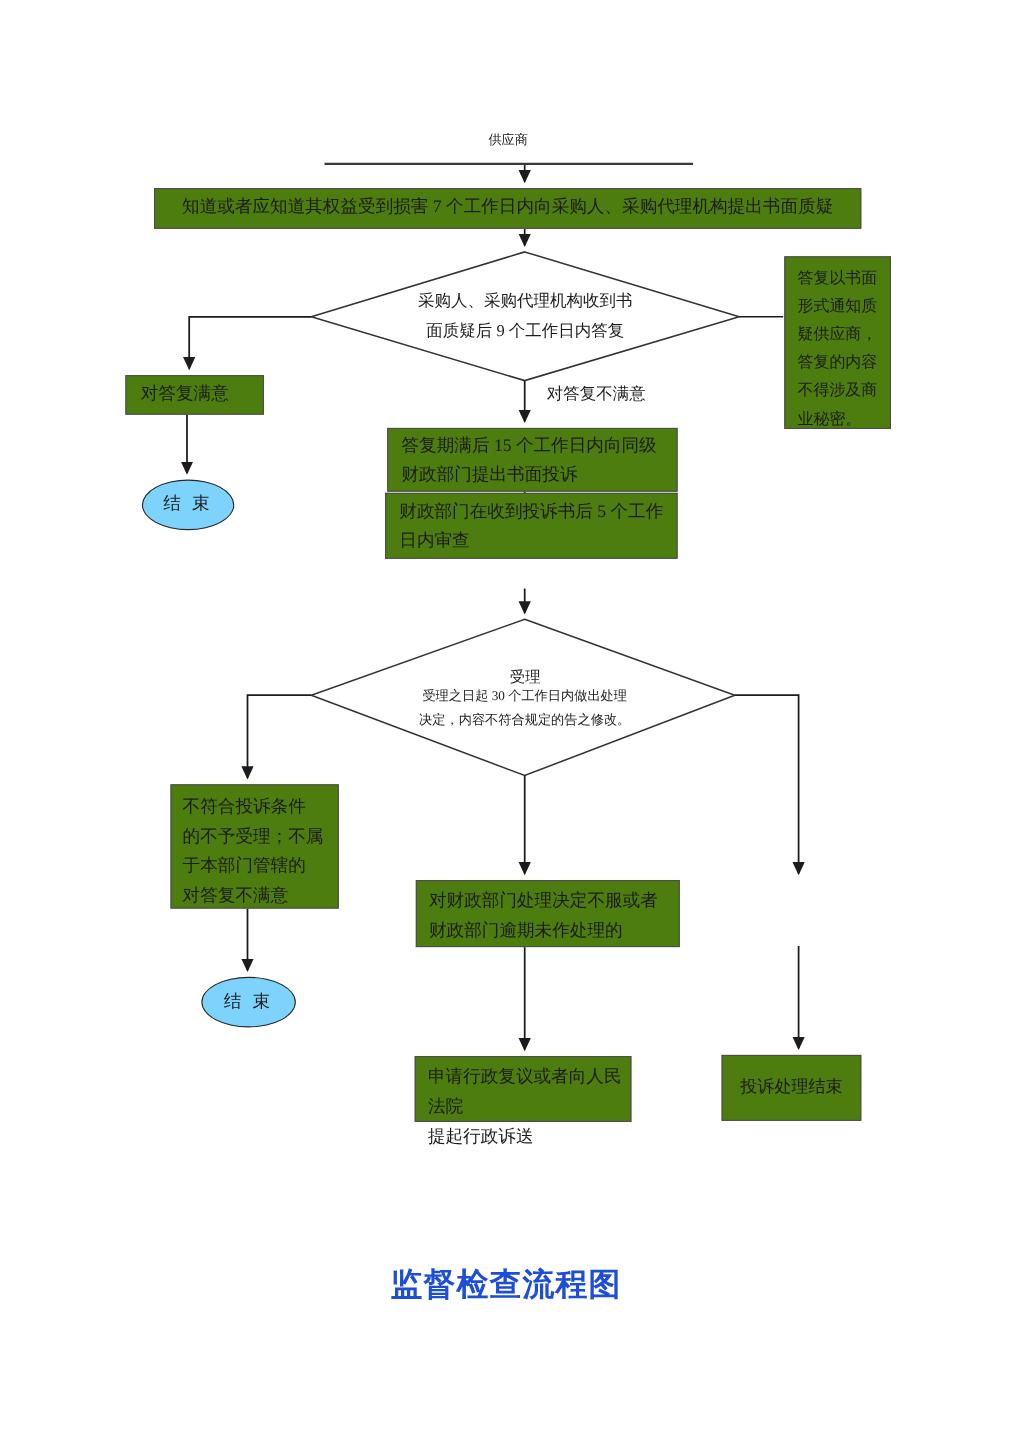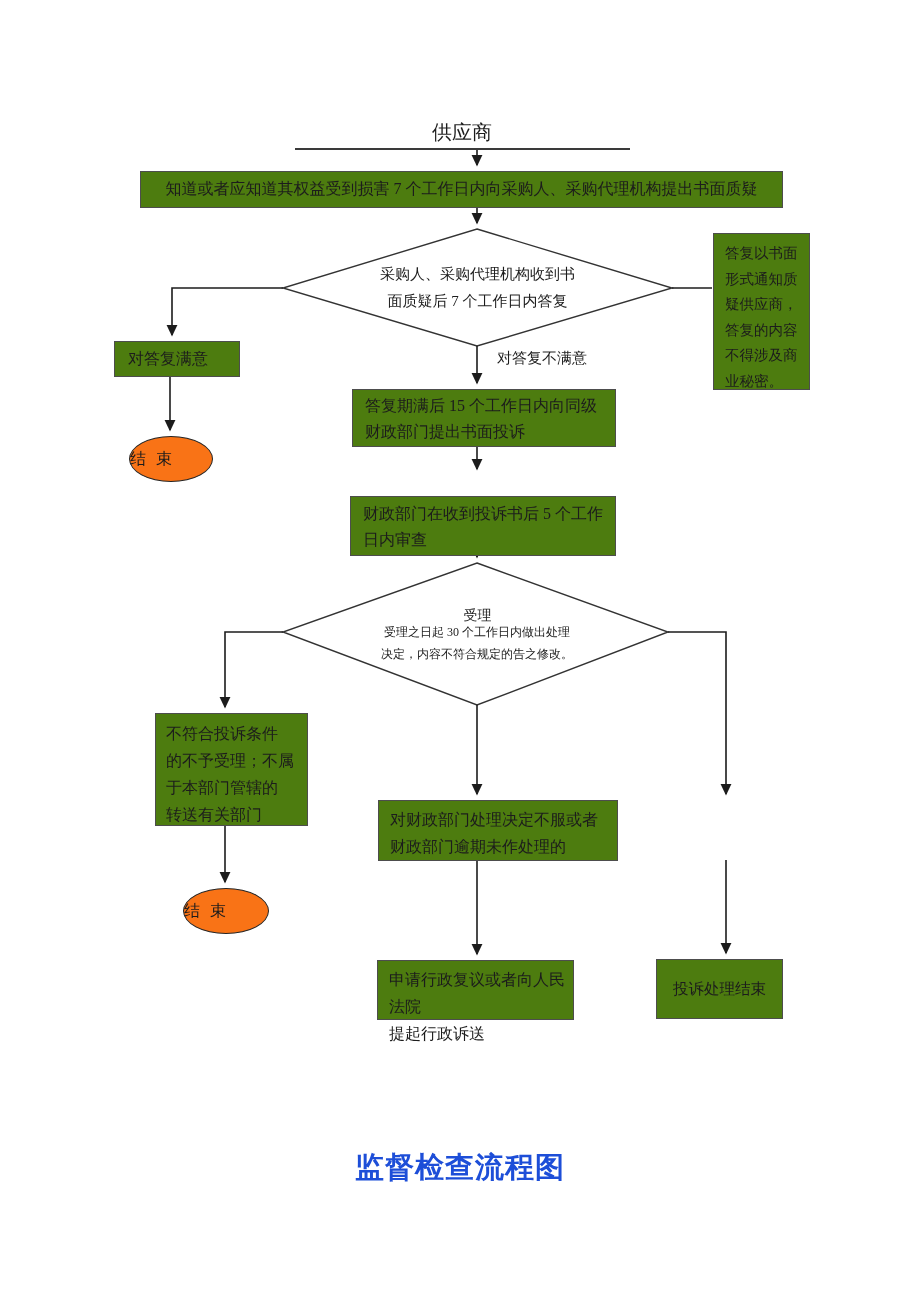--- a/index.html
+++ b/index.html
@@ -23,22 +23,22 @@
     background:#4d7c0f;
     font-size:16px;
     line-height:26px;
   }
   .ml{white-space:pre-line;}
   .center{text-align:center;}
   .label{background:transparent;border:none;}
   .terminator{
     border:1.8px solid #262626;
     border-radius:50%;
-    background:#f97316;
-    text-align:left;
+    background:#7dd3fc;
+    text-align:center;
     font-size:16px;
     letter-spacing:3px;
   }
   .diamond-text{
     background:transparent;
     text-align:center;
     z-index:1;
   }
   .title{
     font-family:"DejaVu Sans","Liberation Sans",sans-serif;
@@ -89,54 +89,54 @@
 
     <polyline points="668,632 726,632 726,794" fill="none" stroke="#1c1c1c" stroke-width="1.6" marker-end="url(#arr)"></polyline>
 
     <line x1="225" y1="826" x2="225" y2="882" stroke="#1c1c1c" stroke-width="1.6" marker-end="url(#arr)"></line>
 
     <line x1="477" y1="861" x2="477" y2="954" stroke="#1c1c1c" stroke-width="1.6" marker-end="url(#arr)"></line>
 
     <line x1="726" y1="860" x2="726" y2="953" stroke="#1c1c1c" stroke-width="1.6" marker-end="url(#arr)"></line>
   </svg>
 
-  <div class="node label center" style="left:410px;top:119px;width:104px;font-size:20px;">供应商</div>
+  <div class="node label center" style="left:410px;top:119px;width:104px;font-size:12px;">供应商</div>
 
   <div class="node box center" style="left:140px;top:171px;width:643px;height:37px;line-height:34px;">知道或者应知道其权益受到损害 7 个工作日内向采购人、采购代理机构提出书面质疑</div>
 
   <div class="node diamond-text ml" style="left:330px;top:261px;width:295px;font-size:15px;line-height:27px;">采购人、采购代理机构收到书
-面质疑后 7 个工作日内答复</div>
+面质疑后 9 个工作日内答复</div>
 
   <div class="node box ml" style="left:713px;top:233px;width:97px;height:157px;padding:7px 0 16px 11px;font-size:14.5px;line-height:25.5px;">答复以书面
 形式通知质
 疑供应商，
 答复的内容
 不得涉及商
 业秘密。</div>
 
   <div class="node box" style="left:114px;top:341px;width:126px;height:36px;line-height:33px;padding-left:13px;">对答复满意</div>
 
   <div class="node terminator" style="left:129px;top:436px;width:84px;height:46px;line-height:44px;">结 束</div>
 
   <div class="node label" style="left:497px;top:349px;width:120px;font-size:15px;">对答复不满意</div>
 
   <div class="node box ml" style="left:352px;top:389px;width:264px;height:58px;padding:3px 0 0 12px;">答复期满后 15 个工作日内向同级
 财政部门提出书面投诉</div>
 
-  <div class="node box ml" style="left:350px;top:496px;width:266px;height:60px;padding:4px 0 0 12px;">财政部门在收到投诉书后 5 个工作
+  <div class="node box ml" style="left:350px;top:448px;width:266px;height:60px;padding:4px 0 0 12px;">财政部门在收到投诉书后 5 个工作
 日内审查</div>
 
   <div class="node diamond-text" style="left:400px;top:607px;width:155px;font-size:14px;font-family:Liberation Mono, monospace;">受理</div>
   <div class="node diamond-text ml" style="left:327px;top:621px;width:300px;font-size:12px;line-height:22px;">受理之日起 30 个工作日内做出处理
 决定，内容不符合规定的告之修改。</div>
 
   <div class="node box ml" style="left:155px;top:713px;width:153px;height:113px;padding:6px 0 0 10px;line-height:27px;">不符合投诉条件
 的不予受理；不属
 于本部门管辖的
-转送有关部门</div>
+对答复不满意</div>
 
   <div class="node terminator" style="left:183px;top:888px;width:86px;height:46px;line-height:44px;">结 束</div>
 
   <div class="node box ml" style="left:378px;top:800px;width:240px;height:61px;padding:5px 0 0 11px;line-height:27px;">对财政部门处理决定不服或者
 财政部门逾期未作处理的</div>
 
 
   <div class="node box ml" style="left:377px;top:960px;width:197px;height:60px;padding:5px 0 0 11px;line-height:27px;">申请行政复议或者向人民法院
 提起行政诉送</div>
 

